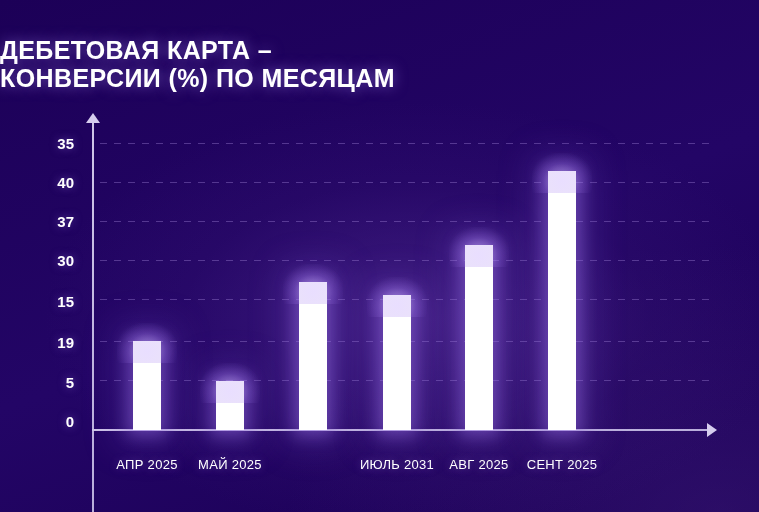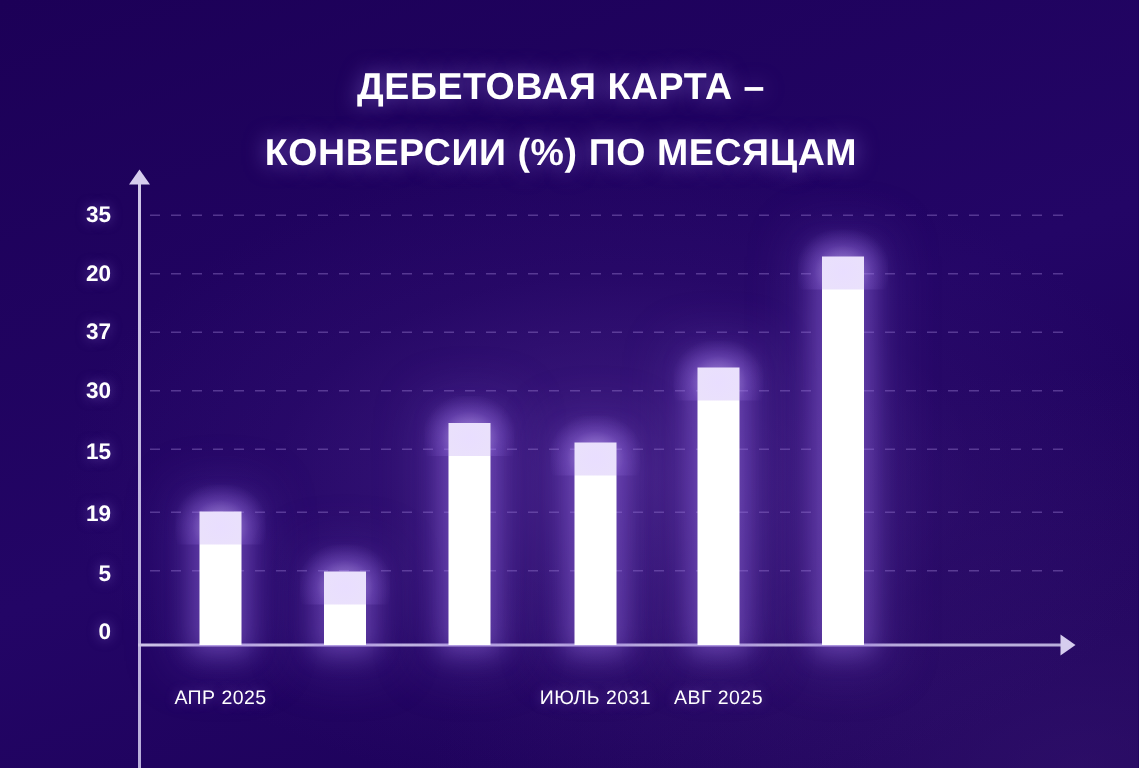--- a/index.html
+++ b/index.html
@@ -12,22 +12,22 @@
     position:relative;width:759px;height:512px;overflow:hidden;
     background:
       radial-gradient(520px 300px at 55% 62%, rgba(86,48,150,0.55) 0%, rgba(60,25,120,0.20) 45%, rgba(31,0,94,0) 72%),
       radial-gradient(620px 380px at 95% 100%, rgba(70,34,130,0.38) 0%, rgba(31,0,94,0) 70%),
       linear-gradient(160deg,#1c0057 0%,#230566 52%,#1b0055 100%);
   }
 
   
   #title{
     position:absolute;left:0;top:36px;width:748px;
-    text-align:center;color:#ffffff;
-    font-size:25px;font-weight:bold;line-height:44px;
+    text-align:left;color:#ffffff;
+    font-size:25px;font-weight:bold;line-height:28px;
     letter-spacing:0.4px;
     text-shadow:0 0 14px rgba(180,150,255,0.55);
     white-space:pre-line;
   }
 
   
   #plot{position:absolute;left:0;top:0;width:759px;height:512px;}
 
   .gridline{
     position:absolute;left:100px;width:615px;height:1px;
@@ -97,21 +97,21 @@
     <div class="gridline" style="top:299px"></div>
     <div class="gridline" style="top:341px"></div>
     <div class="gridline" style="top:380px"></div>
 
     <div id="yaxis"></div>
     <div id="yarrow"></div>
     <div id="xaxis"></div>
     <div id="xarrow"></div>
 
     <div class="ylabel" style="top:135px">35</div>
-    <div class="ylabel" style="top:174px">20</div>
+    <div class="ylabel" style="top:174px">40</div>
     <div class="ylabel" style="top:213px">37</div>
     <div class="ylabel" style="top:252px">30</div>
     <div class="ylabel" style="top:293px">15</div>
     <div class="ylabel" style="top:334px">19</div>
     <div class="ylabel" style="top:374px">5</div>
     <div class="ylabel" style="top:413px">0</div>
 
     <div class="bar-wrap" style="left:133px;top:120px;height:310px;width:28px">
       <div class="bar" style="height: 88.5714px; background: rgb(255, 255, 255);"></div>
     </div>
@@ -125,17 +125,19 @@
       <div class="bar" style="height: 134.629px; background: rgb(255, 255, 255);"></div>
     </div>
     <div class="bar-wrap" style="left:465px;top:120px;height:310px;width:28px">
       <div class="bar" style="height: 185.114px; background: rgb(255, 255, 255);"></div>
     </div>
     <div class="bar-wrap" style="left:548px;top:120px;height:310px;width:28px">
       <div class="bar" style="height: 259.514px; background: rgb(255, 255, 255);"></div>
     </div>
 
     <div class="xlabel" style="left:87px;width:120px">АПР 2025</div>
+    <div class="xlabel" style="left:170px;width:120px">МАЙ 2025</div>
     <div class="xlabel" style="left:337px;width:120px">ИЮЛЬ 2031</div>
     <div class="xlabel" style="left:419px;width:120px">АВГ 2025</div>
+    <div class="xlabel" style="left:502px;width:120px">СЕНТ 2025</div>
 
   </div>
 </div>
 
 </body></html>

